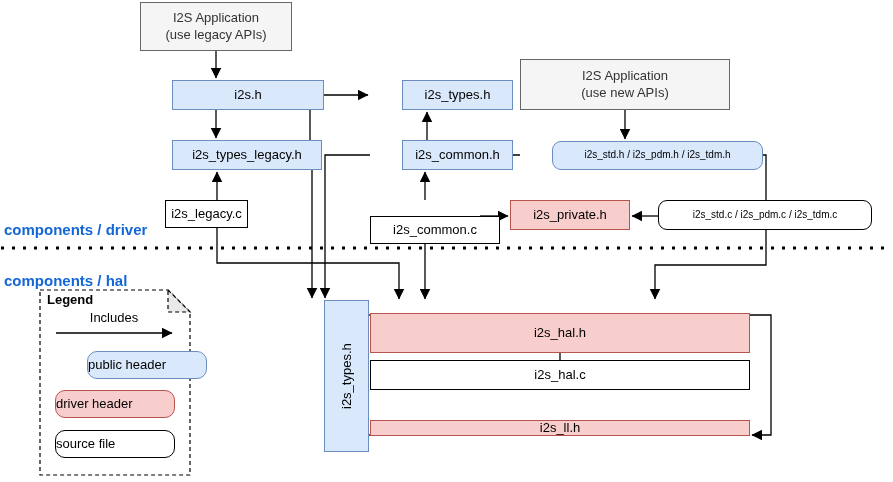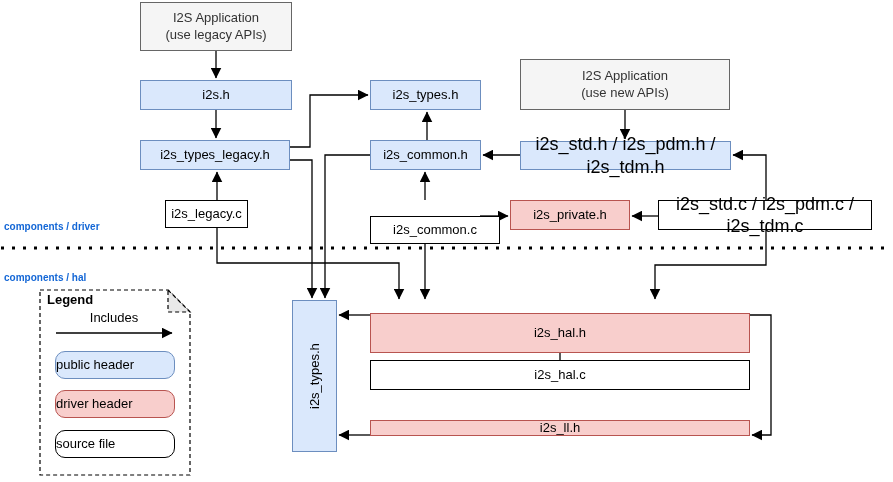--- a/index.html
+++ b/index.html
@@ -4,45 +4,45 @@
 <style>
   html,body{margin:0;padding:0;background:#ffffff;}
   .diagram{
     position:relative;width:893px;height:482px;background:#fff;overflow:hidden;
     font-family:"Liberation Sans","DejaVu Sans",sans-serif;font-size:13px;color:#000;
   }
   .node{
     position:absolute;display:flex;align-items:center;justify-content:center;
     text-align:center;box-sizing:border-box;line-height:1.25;
   }
-  .node.public{background:var(--public-fill);border:1px solid var(--public-border);}
+  .node.public{background:var(--public-fill);border:1px solid var(--public-border);margin-left:32px;}
   .node.private{background:var(--private-fill);border:1px solid var(--private-border);}
   .node.source{background:var(--source-fill);border:1px solid var(--source-border);}
   .node.application{background:var(--app-fill);border:1px solid var(--app-border);color:#333;}
-  .node.small{font-size:18px;}
+  .node.small{font-size:10px;border-radius:9px;}
   
   #n-app-legacy{left:140px;top:2px;width:152px;height:49px;}
   #n-i2s-h{left:140px;top:80px;width:152px;height:30px;}
   #n-i2s-types-legacy-h{left:140px;top:140px;width:150px;height:30px;}
   #n-i2s-legacy-c{left:165px;top:200px;width:83px;height:28px;}
   #n-i2s-types-h{left:370px;top:80px;width:111px;height:30px;}
   #n-i2s-common-h{left:370px;top:140px;width:111px;height:30px;}
   #n-i2s-common-c{left:370px;top:216px;width:130px;height:28px;}
   #n-app-new{left:520px;top:59px;width:210px;height:51px;}
   #n-i2s-std-h{left:520px;top:141px;width:211px;height:29px;}
   #n-i2s-private-h{left:510px;top:200px;width:120px;height:30px;}
   #n-i2s-std-c{left:658px;top:200px;width:214px;height:30px;}
   #n-hal-i2s-types-h{left:292px;top:300px;width:45px;height:152px;}
   #n-hal-i2s-types-h span{transform:rotate(-90deg);white-space:nowrap;}
   #n-i2s-hal-h{left:370px;top:313px;width:380px;height:40px;}
   #n-i2s-hal-c{left:370px;top:360px;width:380px;height:30px;}
   #n-i2s-ll-h{left:370px;top:420px;width:380px;height:16px;}
   
   .section-label{
-    position:absolute;left:4px;font-size:10px;font-weight:bold;color:var(--section-label);
+    position:absolute;left:4px;font-size:15px;font-weight:bold;color:var(--section-label);
     white-space:nowrap;
   }
   #label-driver{top:221px;}
   #label-hal{top:272px;}
   
   svg.overlay{position:absolute;left:0;top:0;pointer-events:none;}
   .edge{fill:none;stroke:var(--edge);stroke-width:1.3px;}
   .divider{stroke:var(--edge);stroke-width:3px;stroke-dasharray:3 8;}
   .arrowhead{fill:var(--edge);}
   .legend-outline{fill:#ffffff;stroke:var(--edge);stroke-width:1.2px;stroke-dasharray:4 3;}

